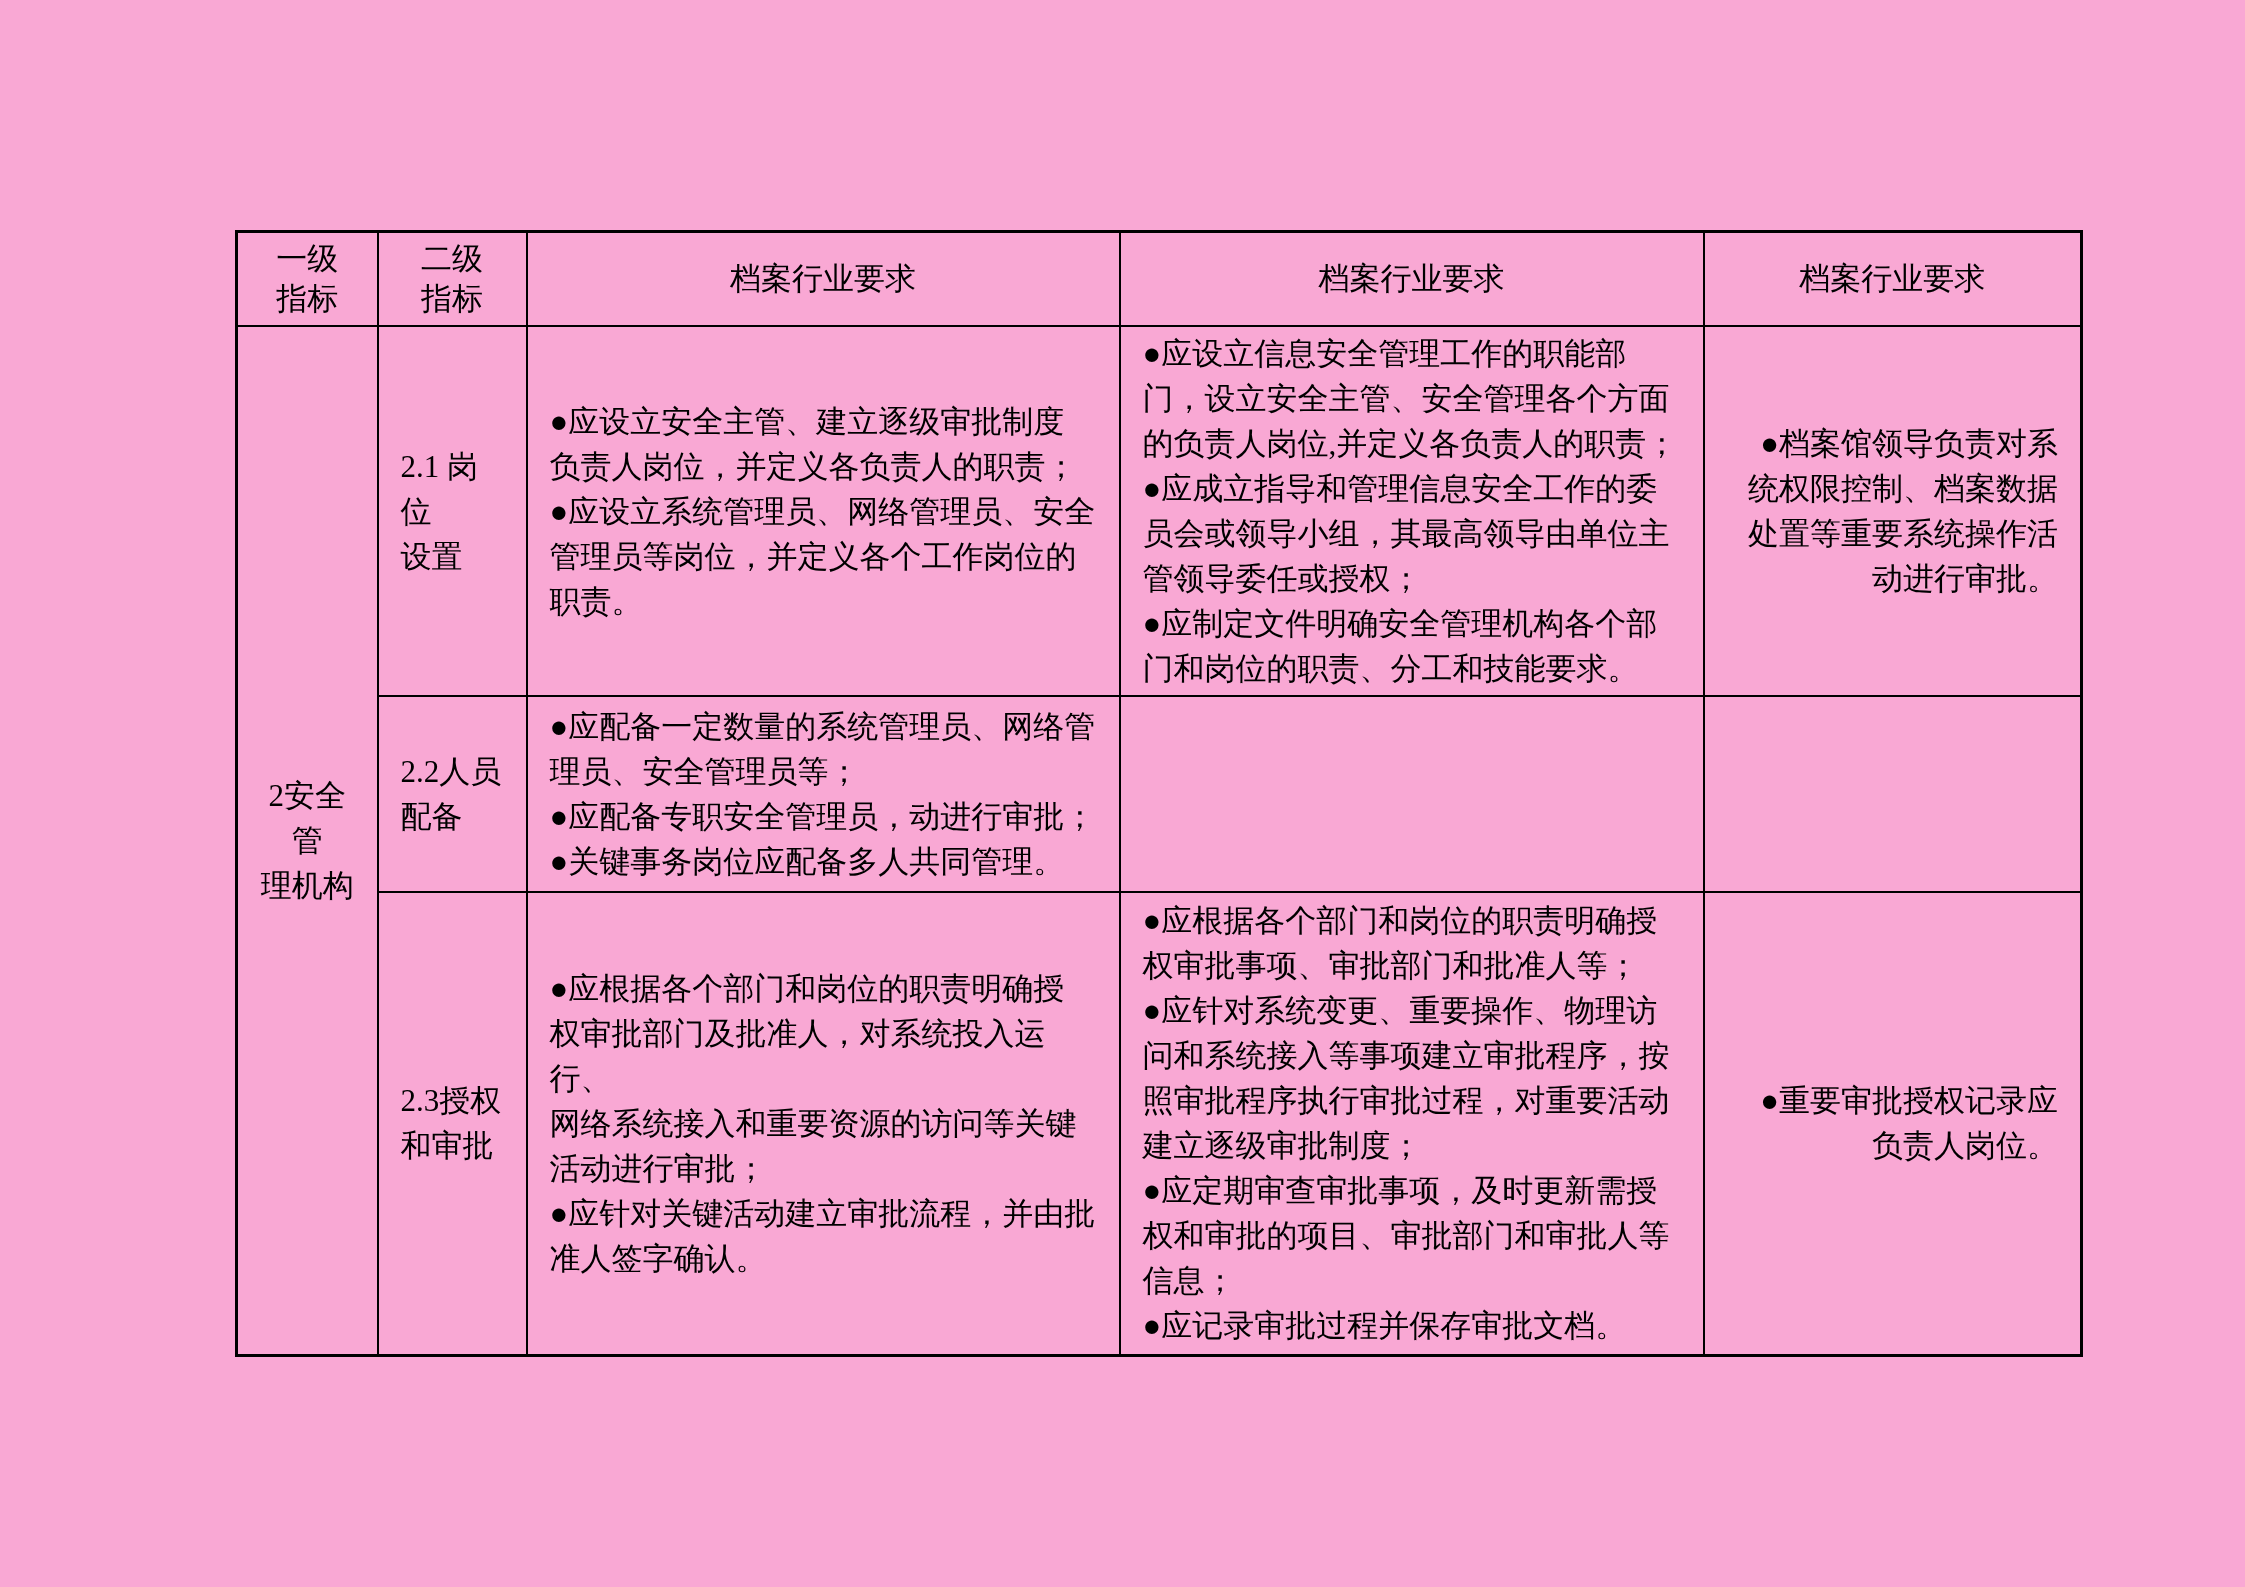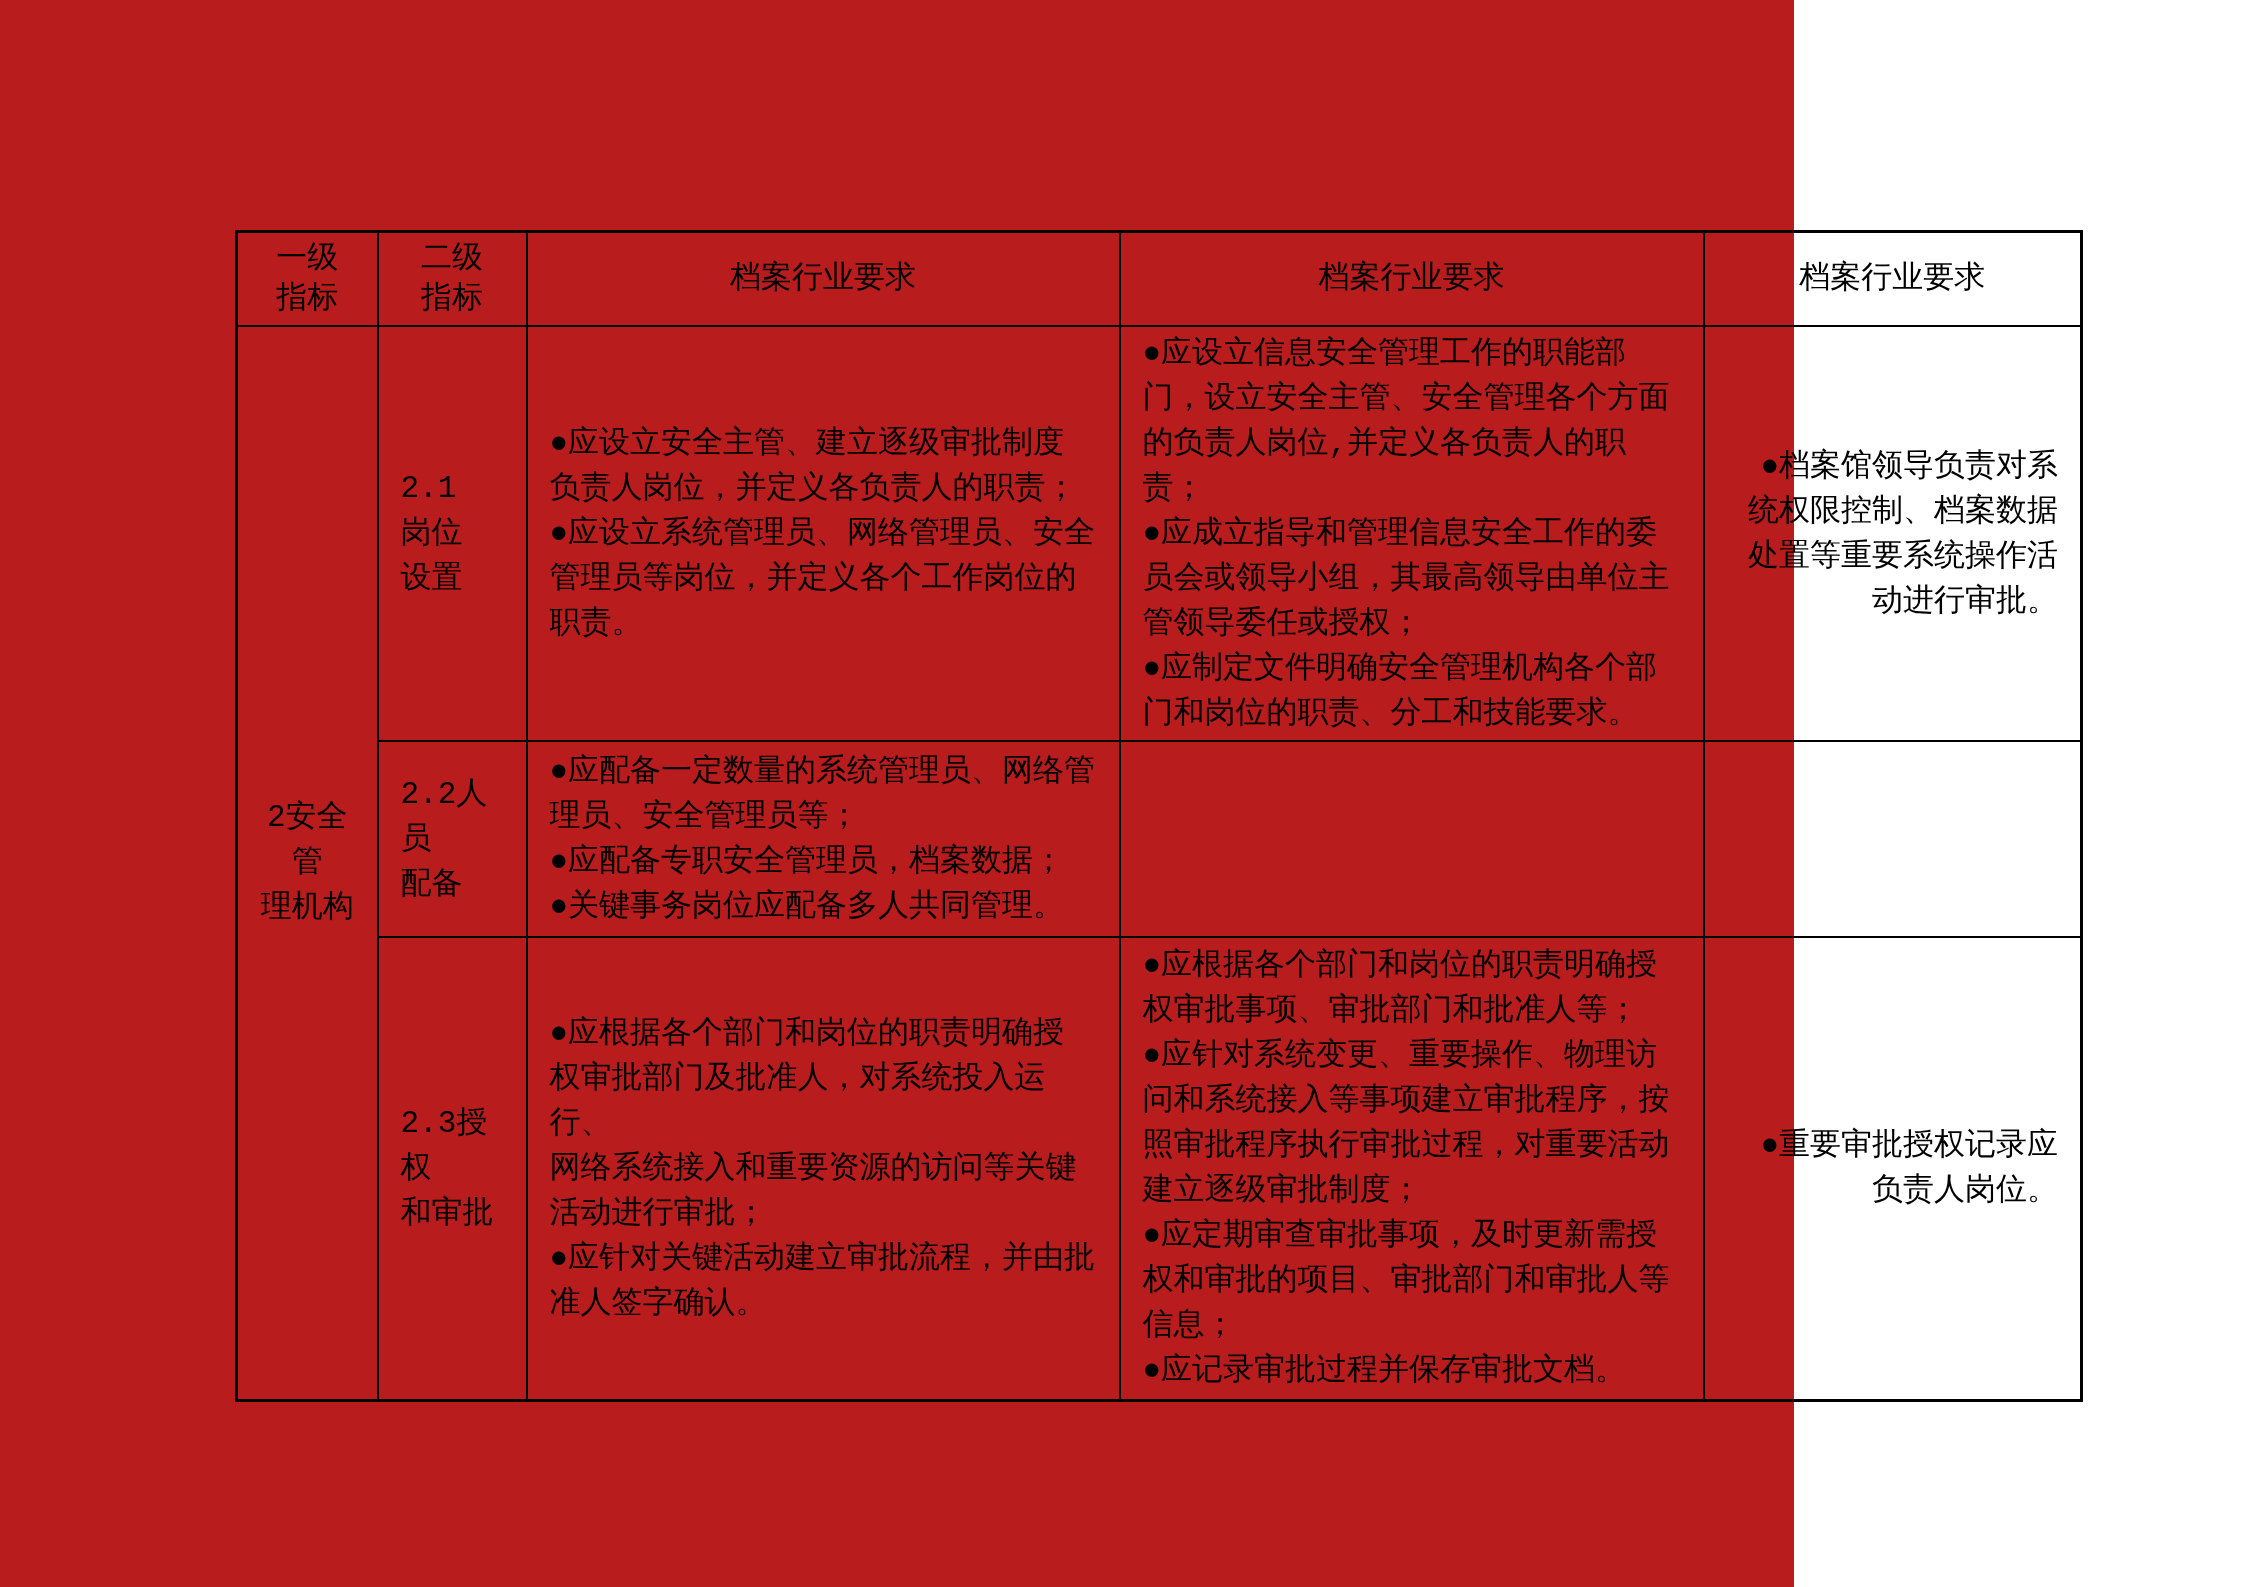--- a/index.html
+++ b/index.html
@@ -2,24 +2,24 @@
 <html lang="zh"><head>
 <meta charset="utf-8">
 <style>
   html, body {
     margin: 0;
     padding: 0;
     background: #ffffff;
   }
   .page {
     position: relative;
-    width: 1794px;
+    width: 2245px;
     height: 1587px;
-    background: #b91c1c;
-    font-family: Liberation Mono, monospace;
+    background: #f9a8d4;
+    font-family: Liberation Serif, serif;
     color: #000000;
   }
   table.doc-table {
     position: absolute;
     left: 235px;
     top: 230px;
     width: 1845px;
     border-collapse: collapse;
     table-layout: fixed;
     border: 3px solid #000000;
@@ -109,21 +109,21 @@
         <td class="col-archive">●档案馆领导负责对系
 统权限控制、档案数据
 处置等重要系统操作活
 动进行审批。</td>
       </tr>
       <tr class="row-2">
         <td class="col-l2">2.2人员
 配备</td>
         <td class="col-req">●应配备一定数量的系统管理员、网络管
 理员、安全管理员等；
-●应配备专职安全管理员，档案数据；
+●应配备专职安全管理员，动进行审批；
 ●关键事务岗位应配备多人共同管理。</td>
         <td class="col-req"></td>
         <td class="col-archive"></td>
       </tr>
       <tr class="row-3">
         <td class="col-l2">2.3授权
 和审批</td>
         <td class="col-req">●应根据各个部门和岗位的职责明确授
 权审批部门及批准人，对系统投入运行、
 网络系统接入和重要资源的访问等关键

